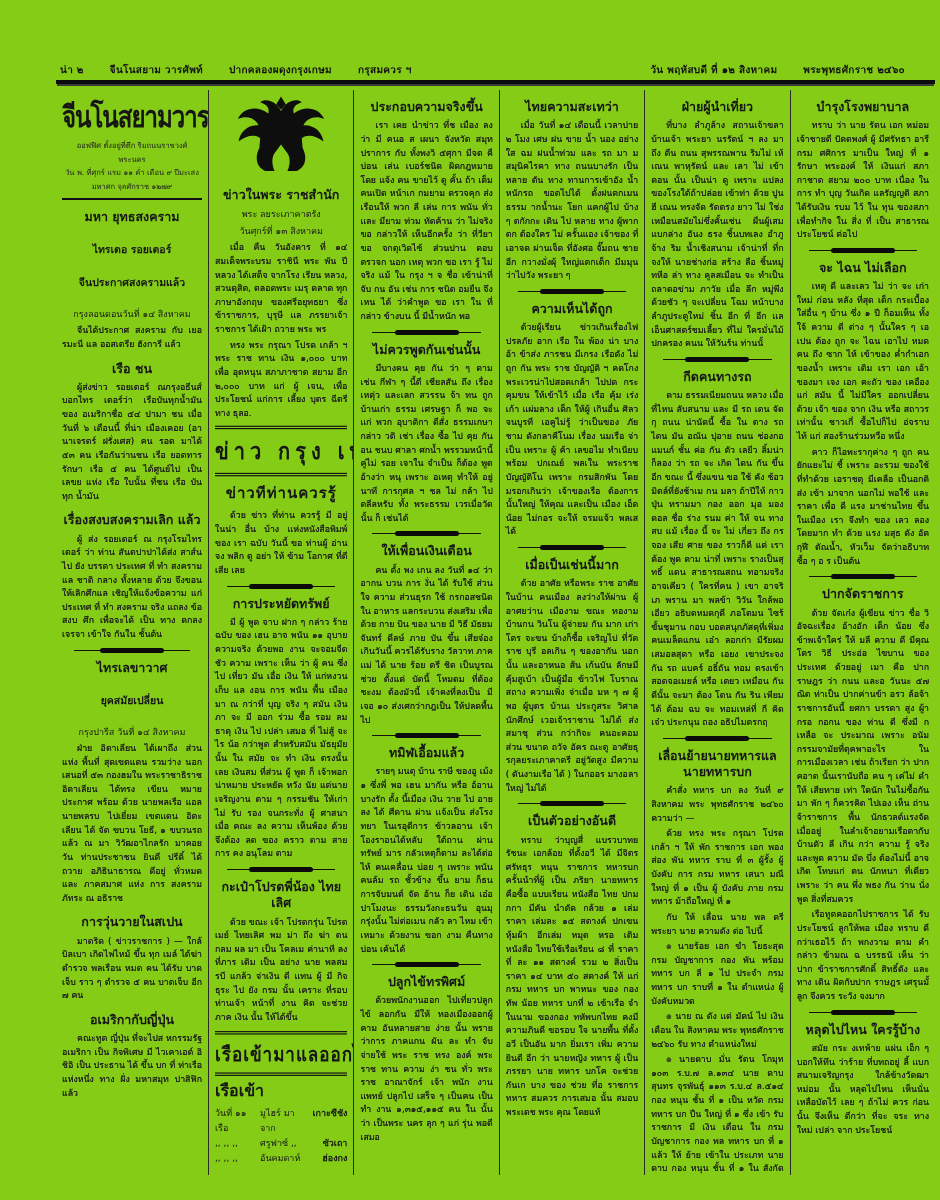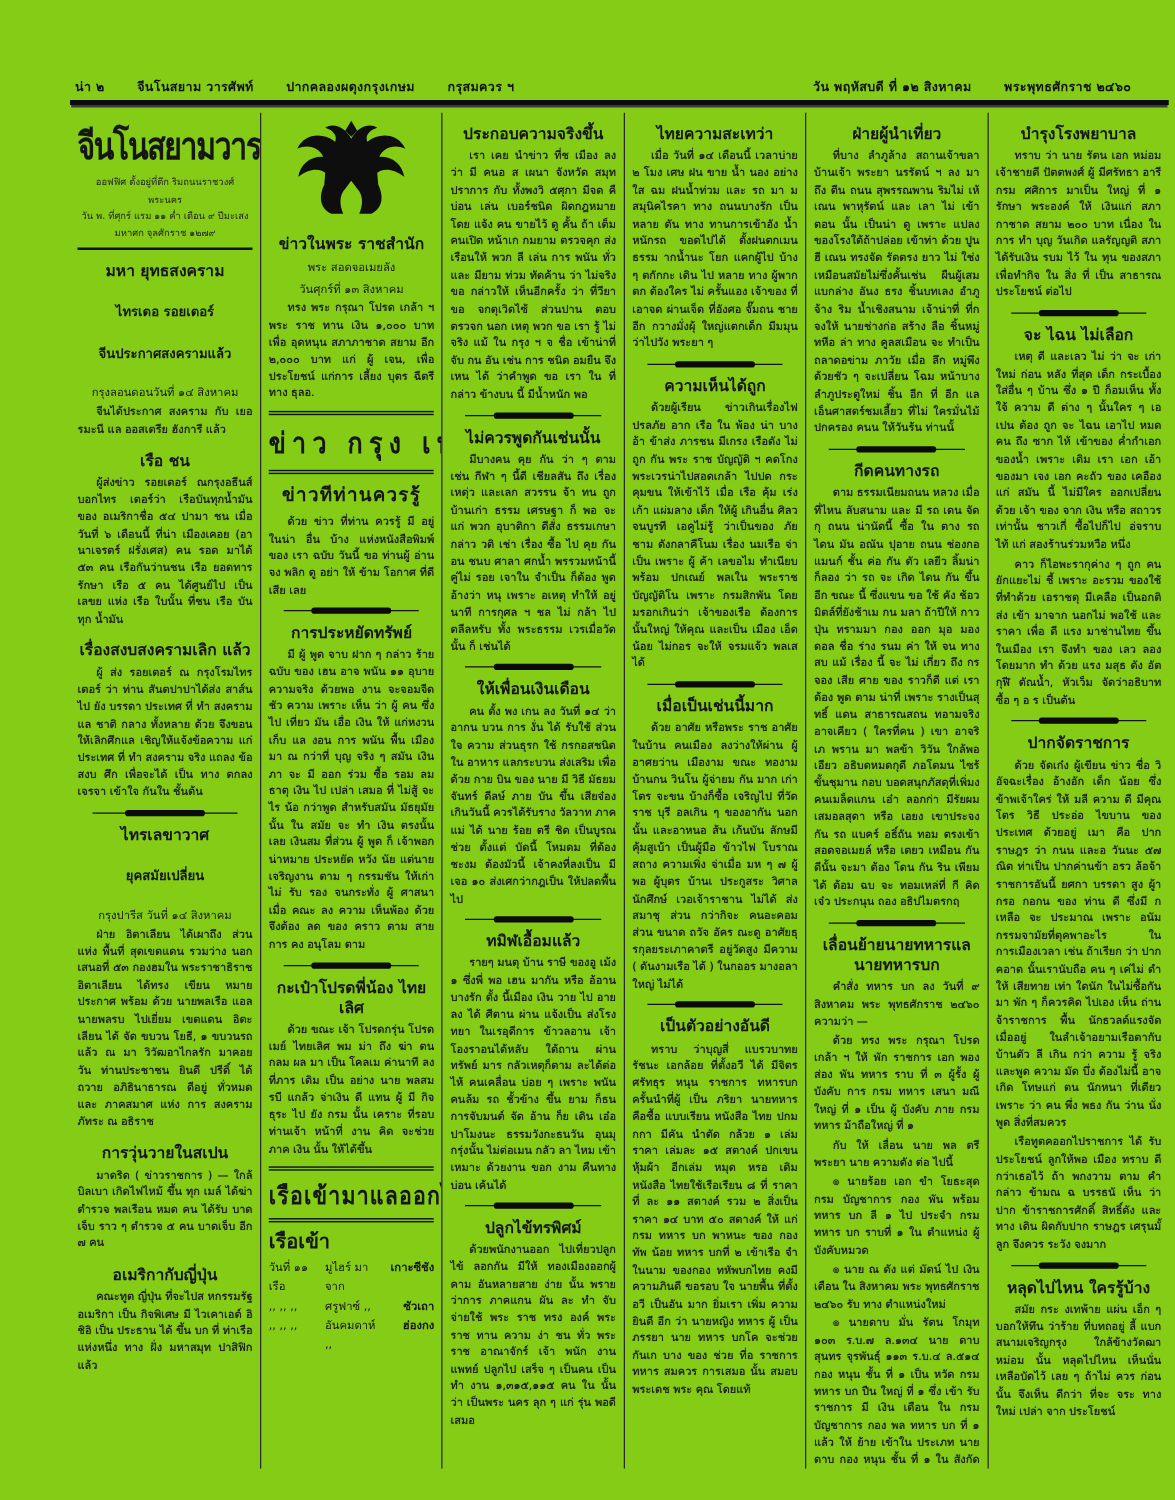--- a/index.html
+++ b/index.html
@@ -96,22 +96,23 @@
         </div>
         <div class="col">
           <div class="emblem">
             <svg viewBox="0 0 120 100" xmlns="http://www.w3.org/2000/svg" aria-hidden="true">
     <path fill="#0e0e0e" d="M60 20 C53 7 41 4 34 9 C43 12 46 17 44 23 C31 13 13 15 6 30 C17 25 28 29 32 38 C20 37 9 45 7 58 C17 50 28 49 34 54 L33 66 C27 78 29 90 40 95 L52 95 C48 86 48 76 54 70 L60 62 L66 70 C72 76 72 86 68 95 L80 95 C91 90 93 78 87 66 L86 54 C92 49 103 50 113 58 C111 45 100 37 88 38 C92 29 103 25 114 30 C107 15 89 13 76 23 C74 17 77 12 86 9 C79 4 67 7 60 20 Z"></path>
     <path fill="#0e0e0e" d="M54 12 L60 2 L66 12 L60 18 Z"></path>
     <ellipse fill="#0e0e0e" cx="60" cy="44" rx="12" ry="17"></ellipse>
   </svg>
           </div>
           <div class="head">ข่าวในพระ ราชสำนัก</div>
-          <div class="dateline">พระ สอดจอเมยลัง</div>
+          <div class="dateline">พระ ลยระเภาคาตรัง</div>
           <div class="dateline">วันศุกร์ที่ ๑๓ สิงหาคม</div>
+          <p class="para">เมื่อ คืน วันอังคาร ที่ ๑๔ สมเด็จพระบรม ราชินี พระ พัน ปี หลวง ได้เสด็จ จากโรง เรียน หลวง, สวนดุสิต, ตลอดพระ เมรุ ตลาด ทุก ภาษาอังกฤษ ของศรีอยุทธยา ซึ่ง ข้าราชการ, บุรุษี แล ภรรยาเจ้า ราชการ ได้เฝ้า ถวาย พระ พร</p>
           <p class="para">ทรง พระ กรุณา โปรด เกล้า ฯ พระ ราช ทาน เงิน ๑,๐๐๐ บาท เพื่อ อุดหนุน สภาภาชาด สยาม อีก ๒,๐๐๐ บาท แก่ ผู้ เจน, เพื่อ ประโยชน์ แก่การ เลี้ยง บุตร ฉีตรี ทาง ธุลอ.</p>
           <div class="banner">ข่าว กรุง เทพ ฯ</div>
           <div class="head-lg">ข่าวทีท่านควรรู้</div>
           <p class="para">ด้วย ข่าว ที่ท่าน ควรรู้ มี อยู่ ในน่า อื่น บ้าง แห่งหนังสือพิมพ์ ของ เรา ฉบับ วันนี้ ขอ ท่านผู้ อ่าน จง พลิก ดู อย่า ให้ ข้าม โอกาศ ที่ดี เสีย เลย</p>
           <div class="divider">
             <span></span>
           </div>
           <div class="head">การประหยัดทรัพย์</div>
           <p class="para">มี ผู้ พูด จาบ ฝาก ๆ กล่าว ร้าย ฉบับ ของ เฮน อาจ พนัน ๑๑ อุบาย ความจริง ด้วยพอ งาน จะจอมจีด ชัว ความ เพราะ เห็น ว่า ผู้ คน ซึ่ง ไป เที่ยว มัน เอื่อ เงิน ให้ แก่หงวน เก็บ แล งอน การ พนัน พื้น เมือง มา ณ กว่าที่ บุญ จริง ๆ สมัน เงิน ภา จะ มี ออก ร่วม ซื้อ รอม ลม ธาตุ เงิน ไป เปล่า เสมอ ที่ ไม่สู้ จะ ไร น้อ กว่าพูด สำหรับสมัน มัธยุมัย นั้น ใน สมัย จะ ทำ เงิน ตรงนั้น เลย เงินสม ที่ส่วน ผู้ พูด ก็ เจ้าพอก น่าหมาย ประหยัด หวัง นัย แต่นาย เจริญงาน ตาม ๆ กรรมชัน ให้เก่า ไม่ รับ รอง จนกระทั่ง ผู้ ศาสนา เมื่อ คณะ ลง ความ เห็นพ้อง ด้วย จึงต้อง ลด ของ คราว ตาม สาย การ คง อนุโลม ตาม</p>
           <div class="divider">

